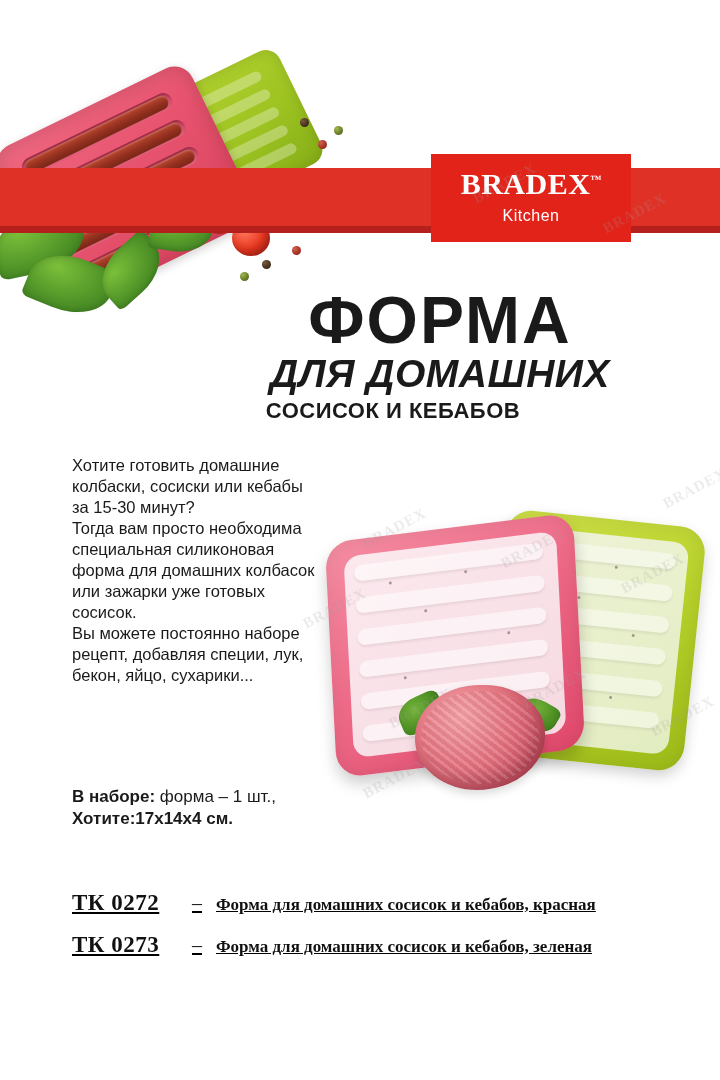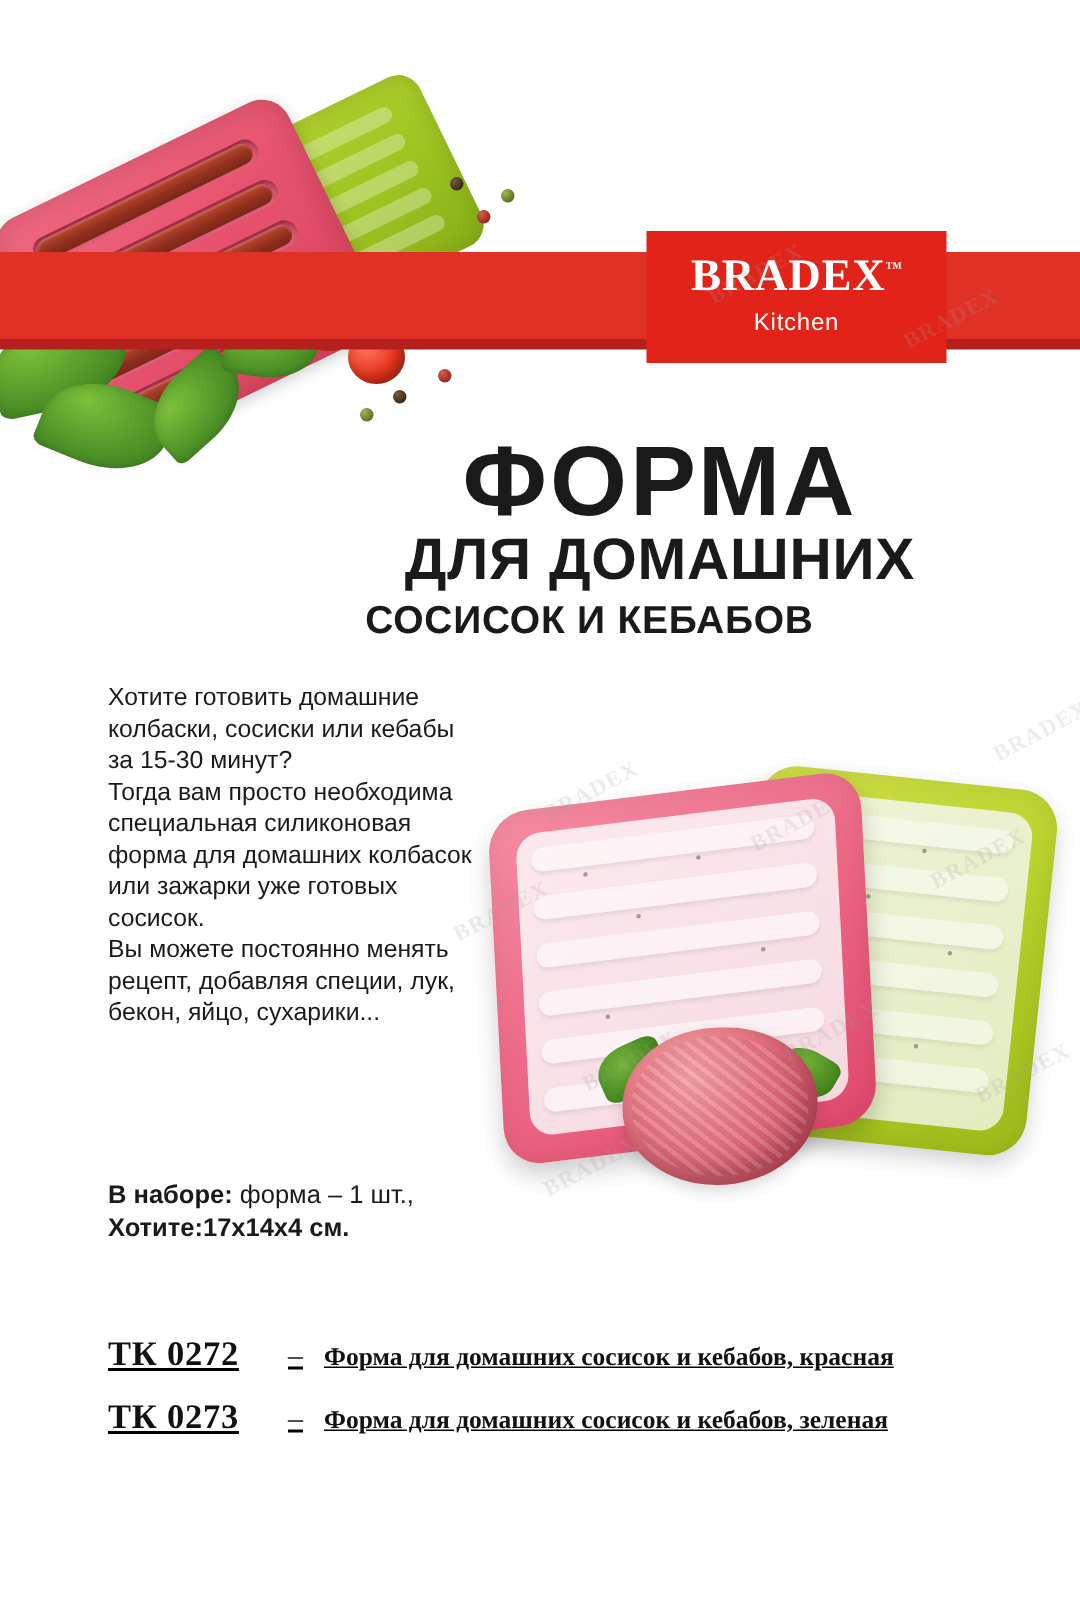--- a/index.html
+++ b/index.html
@@ -216,24 +216,25 @@
     letter-spacing: 2px;
     padding-left: 160px;
     box-sizing: border-box;
   }
   .h-sub1 {
     top: 352px;
     font-size: 39px;
     letter-spacing: 0.5px;
     padding-left: 160px;
     box-sizing: border-box;
+    font-style: italic;
   }
   .h-sub2 {
     top: 398px;
-    font-size: 26px;
+    font-size: 22px;
     letter-spacing: 0.5px;
     padding-left: 66px;
     box-sizing: border-box;
   }
 
   
   .body-copy {
     position: absolute;
     left: 72px;
     top: 455px;
@@ -460,21 +461,21 @@
     <div class="logo-sub">Kitchen</div>
   </div>
 
   <div class="heading h-main">ФОРМА</div>
   <div class="heading h-sub1">ДЛЯ ДОМАШНИХ</div>
   <div class="heading h-sub2">СОСИСОК И КЕБАБОВ</div>
 
   <div class="body-copy">
     <p>Хотите готовить домашние колбаски, сосиски или кебабы за 15-30 минут?</p>
     <p>Тогда вам просто необходима специальная силиконовая форма для домашних колбасок или зажарки уже готовых сосисок.</p>
-    <p>Вы можете постоянно менять рецепт, добавляя специи, лук, бекон, яйцо, сухарики...</p>
+    <p>Вы можете постоянно наборе рецепт, добавляя специи, лук, бекон, яйцо, сухарики...</p>
   </div>
 
   <div class="photo-bottom">
     <div class="tray-green-b">
       <div class="inner">
         <div class="ridge-g" style="left:12px; top:12px; width:144px;"></div>
         <div class="ridge-g" style="left:12px; top:44px; width:144px;"></div>
         <div class="ridge-g" style="left:12px; top:76px; width:144px;"></div>
         <div class="ridge-g" style="left:12px; top:108px; width:144px;"></div>
         <div class="ridge-g" style="left:12px; top:140px; width:144px;"></div>

